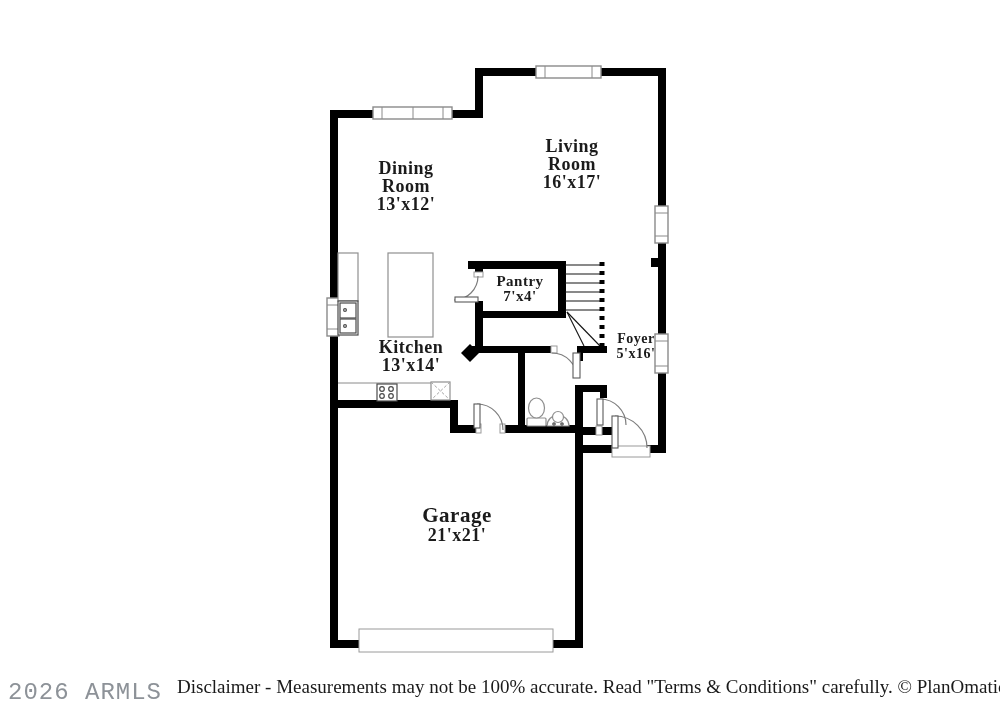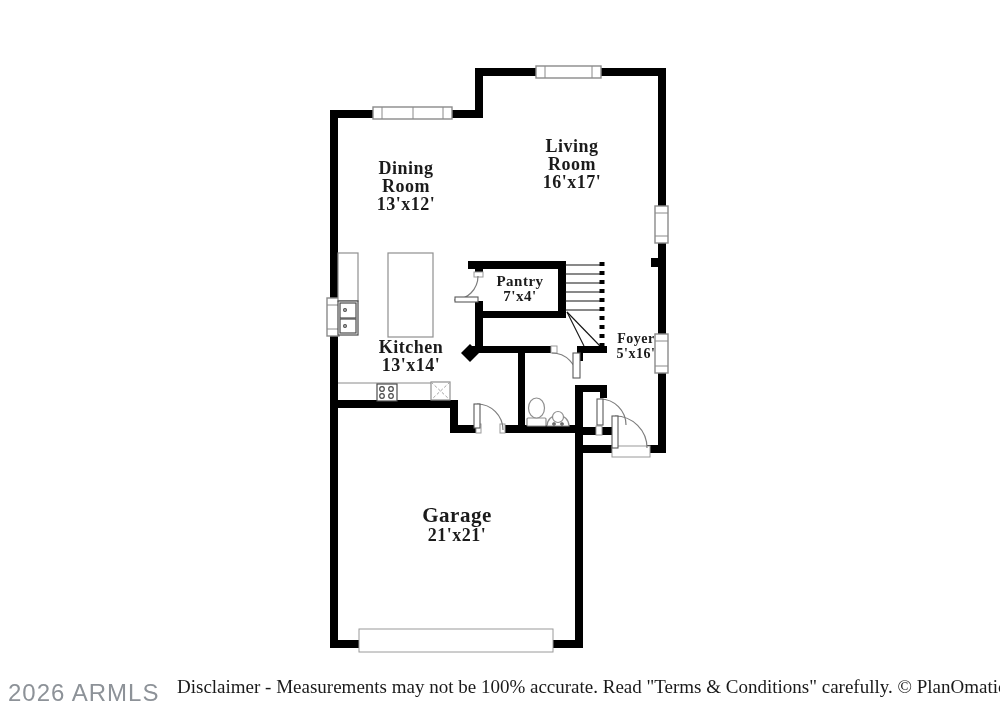--- a/index.html
+++ b/index.html
@@ -16,21 +16,21 @@
   .leaf{fill:#ffffff;stroke:#5a5a5a;stroke-width:1.1;}
   .jamb{fill:#ffffff;stroke:#9a9a9a;stroke-width:1;}
   .tread{stroke:#141414;stroke-width:1.1;fill:none;}
   .dashline{stroke:#000000;stroke-width:5;stroke-dasharray:4 5;fill:none;}
   .xline{stroke:#a5a5a5;stroke-width:1;stroke-dasharray:3 2;fill:none;}
   text.room{font-family:"Liberation Serif",serif;font-weight:bold;fill:#1b1b1b;
             text-anchor:middle;letter-spacing:0.5px;}
   .t18{font-size:18px;} .t21{font-size:21px;} .t15{font-size:15px;} .t14{font-size:14px;}
   
   .watermark{position:absolute;left:8px;top:679px;font-size:24px;color:#8d9298;
-             letter-spacing:1px;font-family:Liberation Sans, sans-serif;}
+             letter-spacing:1px;font-family:Liberation Mono, monospace;}
   .disclaimer{position:absolute;left:137px;top:676px;font-size:19px;color:#1a1a1a;
               font-family:"Liberation Serif",serif;white-space:nowrap;margin-left:40px;}
 </style>
 </head>
 <body>
 
 <div class="stage">
 
   <svg class="plan-svg" width="1000" height="727" viewBox="0 0 1000 727">
 

